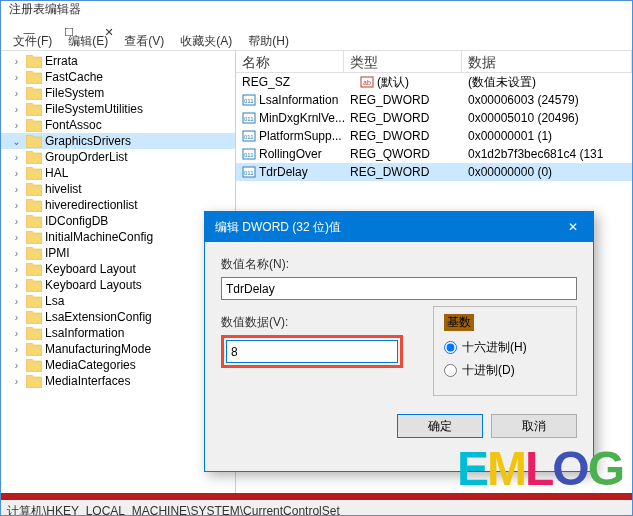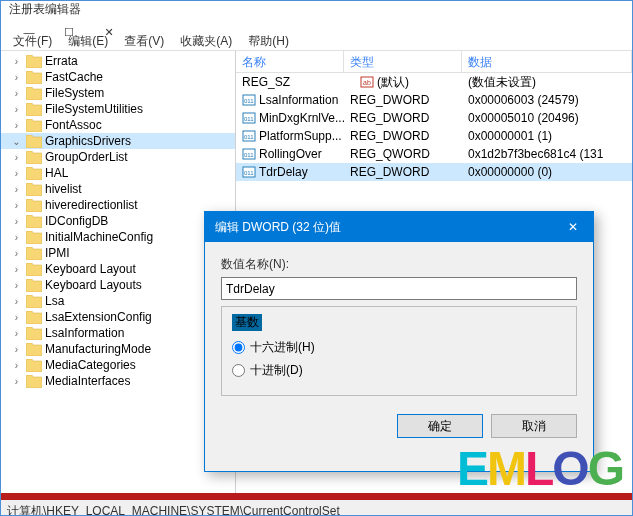--- a/index.html
+++ b/index.html
@@ -23,21 +23,21 @@
 .tree-item { display: flex; align-items: center; height: 16px; padding-left: 10px; white-space: nowrap; }
 .expander { width: 11px; height: 11px; display: inline-flex; align-items: center; justify-content: center; color: #6a6a6a; margin-right: 4px; font-size: 10px; }
 .folder-icon { width: 16px; height: 13px; margin-right: 3px; }
 .tree-label { font-size: 12px; color: #000; }
 .tree-item.selected { background: #cce8ff; }
 .tree-item.selected .tree-label { }
 
 
 .listview { flex: 1; overflow: auto; }
 .listheader { display: flex; height: 22px; border-bottom: 1px solid #e0e0e0; }
-.col { padding: 3px 6px; font-size: 12px; color: #3b82f6; border-right: 1px solid #e0e0e0; }
+.col { padding: 3px 6px; font-size: 14px; color: #404040; border-right: 1px solid #e0e0e0; }
 .col.name { width: 108px; }
 .col.type { width: 118px; }
 .col.data { flex: 1; }
 .row { display: flex; height: 18px; align-items: center; }
 .row.selected { background: #cce8ff; }
 .row .cell { padding: 1px 6px; font-size: 12px; color: #000; white-space: nowrap; overflow: hidden; text-overflow: ellipsis; }
 .row .cell.name { width: 108px; display: flex; align-items: center; gap: 3px; }
 .row .cell.type { width: 118px; }
 .row .cell.data { flex: 1; }
 .val-icon { width: 14px; height: 14px; flex-shrink: 0; }
@@ -52,21 +52,21 @@
 .dlg-close { width: 40px; height: 30px; display: flex; align-items: center; justify-content: center; color: #fff; margin: 0 -5px 0 0; }
 .dlg-body { padding: 14px 16px; }
 .dlg-label { font-size: 12px; color: #333; margin-bottom: 4px; }
 .dlg-input { width: 100%; height: 23px; border: 1px solid #7a7a7a; padding: 2px 4px; font-size: 12px; background: #fff; }
 .dlg-row2 { display: flex; gap: 30px; margin-top: 14px; }
 .dlg-left { flex: 0 0 180px; }
 .dlg-right { flex: 1; }
 .highlight-box { border: 3px solid #e74c3c; padding: 2px; display: inline-block; }
 .highlight-box .dlg-input { width: 172px; border: 1px solid #0078d7; }
 .fieldset { border: 1px solid #bdbdbd; padding: 8px 10px 10px; margin-top: -8px; }
-.fieldset-title { font-size: 12px; margin: -16px 0 8px 0; background: #0369a1; display: inline-block; padding: 0 3px; }
+.fieldset-title { font-size: 12px; margin: -16px 0 8px 0; background: #a16207; display: inline-block; padding: 0 3px; }
 .radio-label { display: flex; align-items: center; gap: 5px; margin-bottom: 6px; font-size: 12px; }
 .radio { width: 13px; height: 13px; }
 .dlg-buttons { display: flex; justify-content: flex-end; gap: 8px; margin-top: 18px; }
 .dlg-btn { width: 86px; height: 24px; border: 1px solid #adadad; background: #e1e1e1; font-size: 12px; }
 .dlg-btn.primary { border: 1px solid #0078d7; }
 
 
 .watermark { position: absolute; right: 10px; bottom: 20px; font-size: 48px; font-weight: 900; letter-spacing: -2px; font-family: Arial, sans-serif; }
 .watermark span:nth-child(1){color:#00bcd4;}
 .watermark span:nth-child(2){color:#f1c40f;}
@@ -333,20 +333,26 @@
 
 <div class="dialog">
   <div class="dlg-titlebar">
     <span class="dlg-title">编辑 DWORD (32 位)值</span>
     <div class="dlg-close">✕</div>
   </div>
   <div class="dlg-body">
     <div class="dlg-label">数值名称(N):</div>
     <input class="dlg-input" value="TdrDelay" style="">
     <div class="dlg-row2">
+      <div class="dlg-left">
+        <div class="dlg-label">数值数据(V):</div>
+        <span class="highlight-box">
+          <input class="dlg-input" value="8" style="">
+        </span>
+      </div>
       <div class="dlg-right">
         <div class="fieldset">
           <div class="fieldset-title">基数</div>
           <label class="radio-label">
             <input type="radio" class="radio" name="base" checked="" style="">
             <span>十六进制(H)</span>
           </label>
           <label class="radio-label">
             <input type="radio" class="radio" name="base" style="">
             <span>十进制(D)</span>

